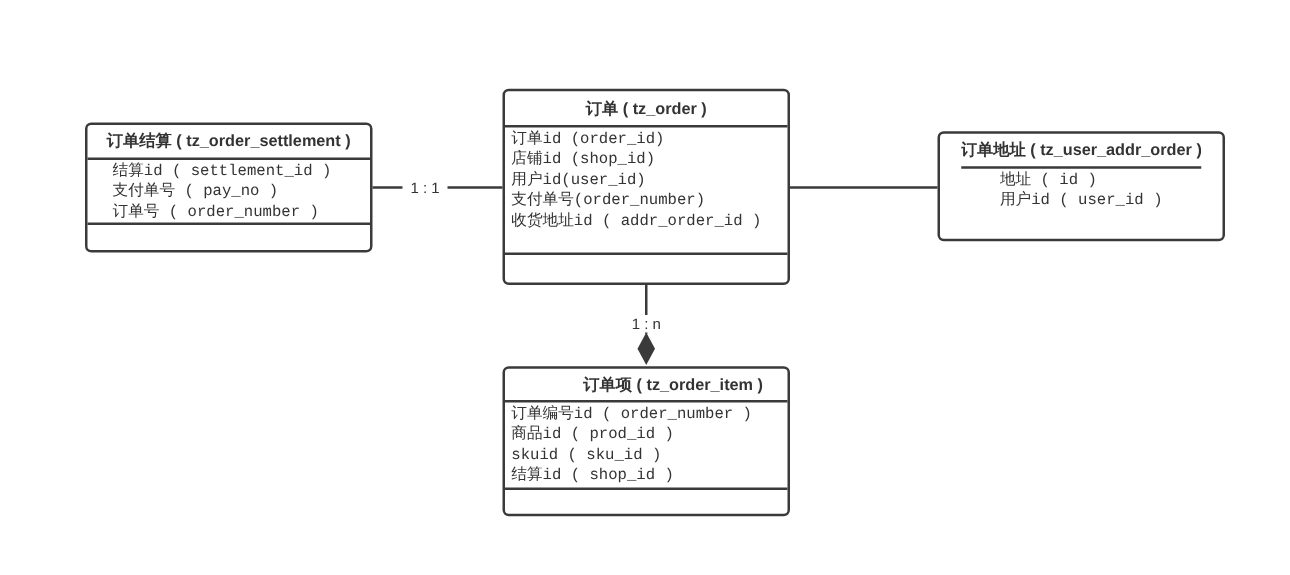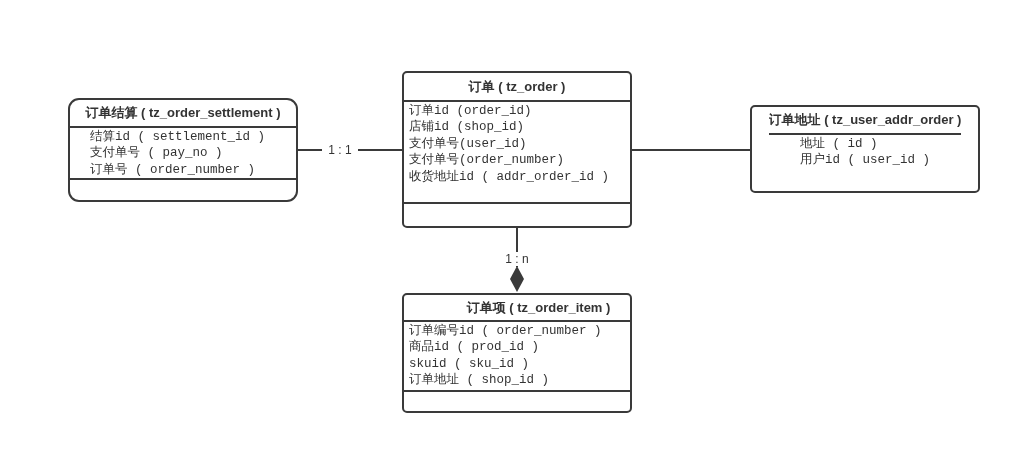--- a/index.html
+++ b/index.html
@@ -77,52 +77,52 @@
       <line x1="298" y1="150" x2="402" y2="150" stroke="#3a3a3a" stroke-width="2"></line>
       <rect x="322" y="143" width="36" height="14" fill="#ffffff"></rect>
       <text x="340" y="154" text-anchor="middle" fill="#333333" class="conn-label">1 : 1</text>
       <line x1="632" y1="150" x2="750" y2="150" stroke="#3a3a3a" stroke-width="2"></line>
       <line x1="517" y1="228" x2="517" y2="267" stroke="#3a3a3a" stroke-width="2"></line>
       <polygon points="517,266 524,279 517,292 510,279" fill="#3a3a3a"></polygon>
       <rect x="499" y="252" width="36" height="14" fill="#ffffff"></rect>
       <text x="517" y="263" text-anchor="middle" fill="#333333" class="conn-label">1 : n</text>
     </svg>
   <div id="entities">
-      <div class="entity" style="left: 68px; top: 98px; width: 230px; height: 104px; border-radius: 11px;">
+      <div class="entity" style="left: 68px; top: 98px; width: 230px; height: 104px;">
         <div class="entity-header" style="height: 26px;">订单结算 ( tz_order_settlement )</div>
         <div class="entity-fields" style="height: 50px; padding-left: 20px;">
           <div class="field">结算id ( settlement_id )</div>
           <div class="field">支付单号 ( pay_no )</div>
           <div class="field">订单号 ( order_number )</div>
         </div>
         <div class="entity-footer"></div>
       </div>
       <div class="entity" style="left: 402px; top: 71px; width: 230px; height: 157px;">
         <div class="entity-header" style="height: 27px;">订单 ( tz_order )</div>
         <div class="entity-fields" style="height: 100px;">
           <div class="field">订单id (order_id)</div>
           <div class="field">店铺id (shop_id)</div>
-          <div class="field">支付单号(user_id)</div>
+          <div class="field">用户id(user_id)</div>
           <div class="field">支付单号(order_number)</div>
           <div class="field">收货地址id ( addr_order_id )</div>
         </div>
         <div class="entity-footer"></div>
       </div>
       <div class="entity" style="left: 750px; top: 105px; width: 230px; height: 88px; align-items: center;">
         <div class="entity-header" style="height: 26px;">订单地址 ( tz_user_addr_order )</div>
         <div class="entity-fields" style="height: 34px;">
           <div class="field">地址 ( id )</div>
           <div class="field">用户id ( user_id )</div>
         </div>
         <div class="entity-footer"></div>
       </div>
       <div class="entity" style="left: 402px; top: 293px; width: 230px; height: 120px;">
         <div class="entity-header" style="height: 25px; padding-left: 43px;">订单项 ( tz_order_item )</div>
         <div class="entity-fields" style="height: 68px;">
           <div class="field">订单编号id ( order_number )</div>
           <div class="field">商品id ( prod_id )</div>
           <div class="field">skuid ( sku_id )</div>
-          <div class="field">订单地址 ( shop_id )</div>
+          <div class="field">结算id ( shop_id )</div>
         </div>
         <div class="entity-footer"></div>
       </div>
     </div>
 </div>
 
 </body></html>

